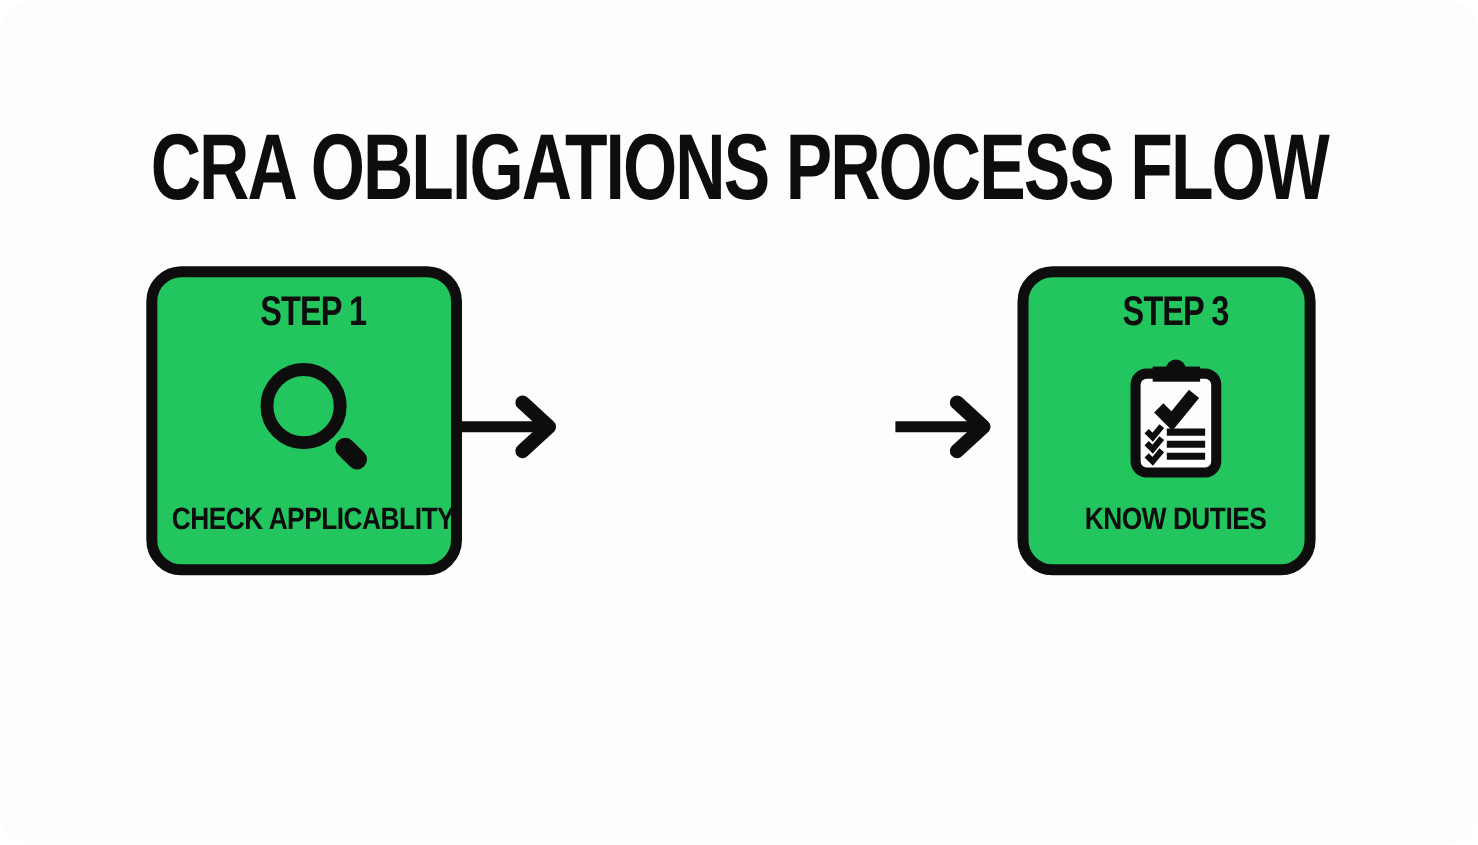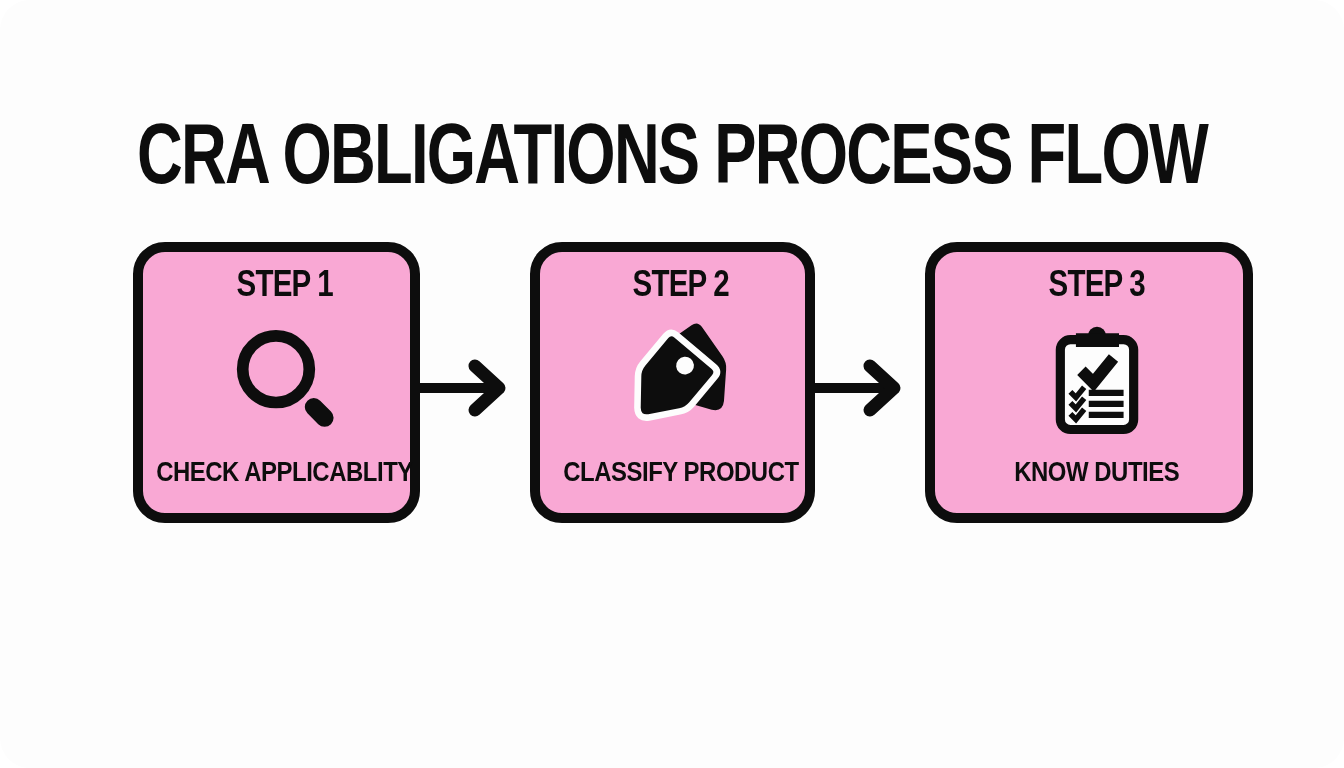--- a/index.html
+++ b/index.html
@@ -29,32 +29,32 @@
     white-space: nowrap;
     transform: scale(0.88, 1.18);
     transform-origin: center center;
     color: #0d0d0d;
   }
   .step-box {
     position: absolute;
     top: 242px;
     height: 281px;
     box-sizing: border-box;
-    background: #f9a8d4;
+    background: #22c55e;
     border: 10px solid #0d0d0d;
     border-radius: 32px;
     display: flex;
     flex-direction: column;
     align-items: center;
     justify-content: space-between;
     padding: 10px 6px 26px 22px;
   }
   .step-box.b1 { left: 133px; width: 287px; }
   .step-box.b2 { left: 530px; width: 285px; }
-  .step-box.b3 { left: 925px; width: 328px; align-items: center; }
+  .step-box.b3 { left: 925px; width: 271px; align-items: center; }
   .step-heading {
     font-size: 36px;
     font-weight: bold;
     line-height: 1.1;
     letter-spacing: -1px;
     white-space: nowrap;
     transform: scale(0.82, 1.05);
     transform-origin: center top;
   }
   .step-icon {
@@ -100,35 +100,20 @@
     <div class="step-label">CHECK APPLICABLITY</div>
   </div>
 
   <div class="connector c1">
     <svg width="100" height="66" viewBox="0 0 100 66">
       <path d="M2,33 H76" stroke="#0d0d0d" stroke-width="10" fill="none"></path>
       <path d="M58,11 L82,33 L58,55" stroke="#0d0d0d" stroke-width="13" fill="none" stroke-linecap="round" stroke-linejoin="round"></path>
     </svg>
   </div>
 
-  <div class="step-box b2">
-    <div class="step-heading">STEP 2</div>
-    <div class="step-icon">
-      <svg width="132" height="122" viewBox="0 0 140 130">
-
-        <path transform="translate(84,56) rotate(-35)" d="M-26,-42 H26 Q34,-42 34,-34 V4 Q34,12 29,18 L8,44 Q0,53 -8,44 L-29,18 Q-34,12 -34,4 V-34 Q-34,-42 -26,-42 Z" fill="#0d0d0d"></path>
-
-        <g transform="translate(58,66) rotate(40)">
-          <path d="M-26,-42 H26 Q34,-42 34,-34 V4 Q34,12 29,18 L8,44 Q0,53 -8,44 L-29,18 Q-34,12 -34,4 V-34 Q-34,-42 -26,-42 Z" fill="#0d0d0d" stroke="#fdfdfd" stroke-width="7"></path>
-          <circle cx="2" cy="-23" r="9.5" fill="#fdfdfd"></circle>
-        </g>
-      </svg>
-    </div>
-    <div class="step-label">CLASSIFY PRODUCT</div>
-  </div>
 
   <div class="connector c2">
     <svg width="100" height="66" viewBox="0 0 100 66">
       <path d="M2,33 H76" stroke="#0d0d0d" stroke-width="10" fill="none"></path>
       <path d="M58,11 L82,33 L58,55" stroke="#0d0d0d" stroke-width="13" fill="none" stroke-linecap="round" stroke-linejoin="round"></path>
     </svg>
   </div>
 
   <div class="step-box b3">
     <div class="step-heading">STEP 3</div>

